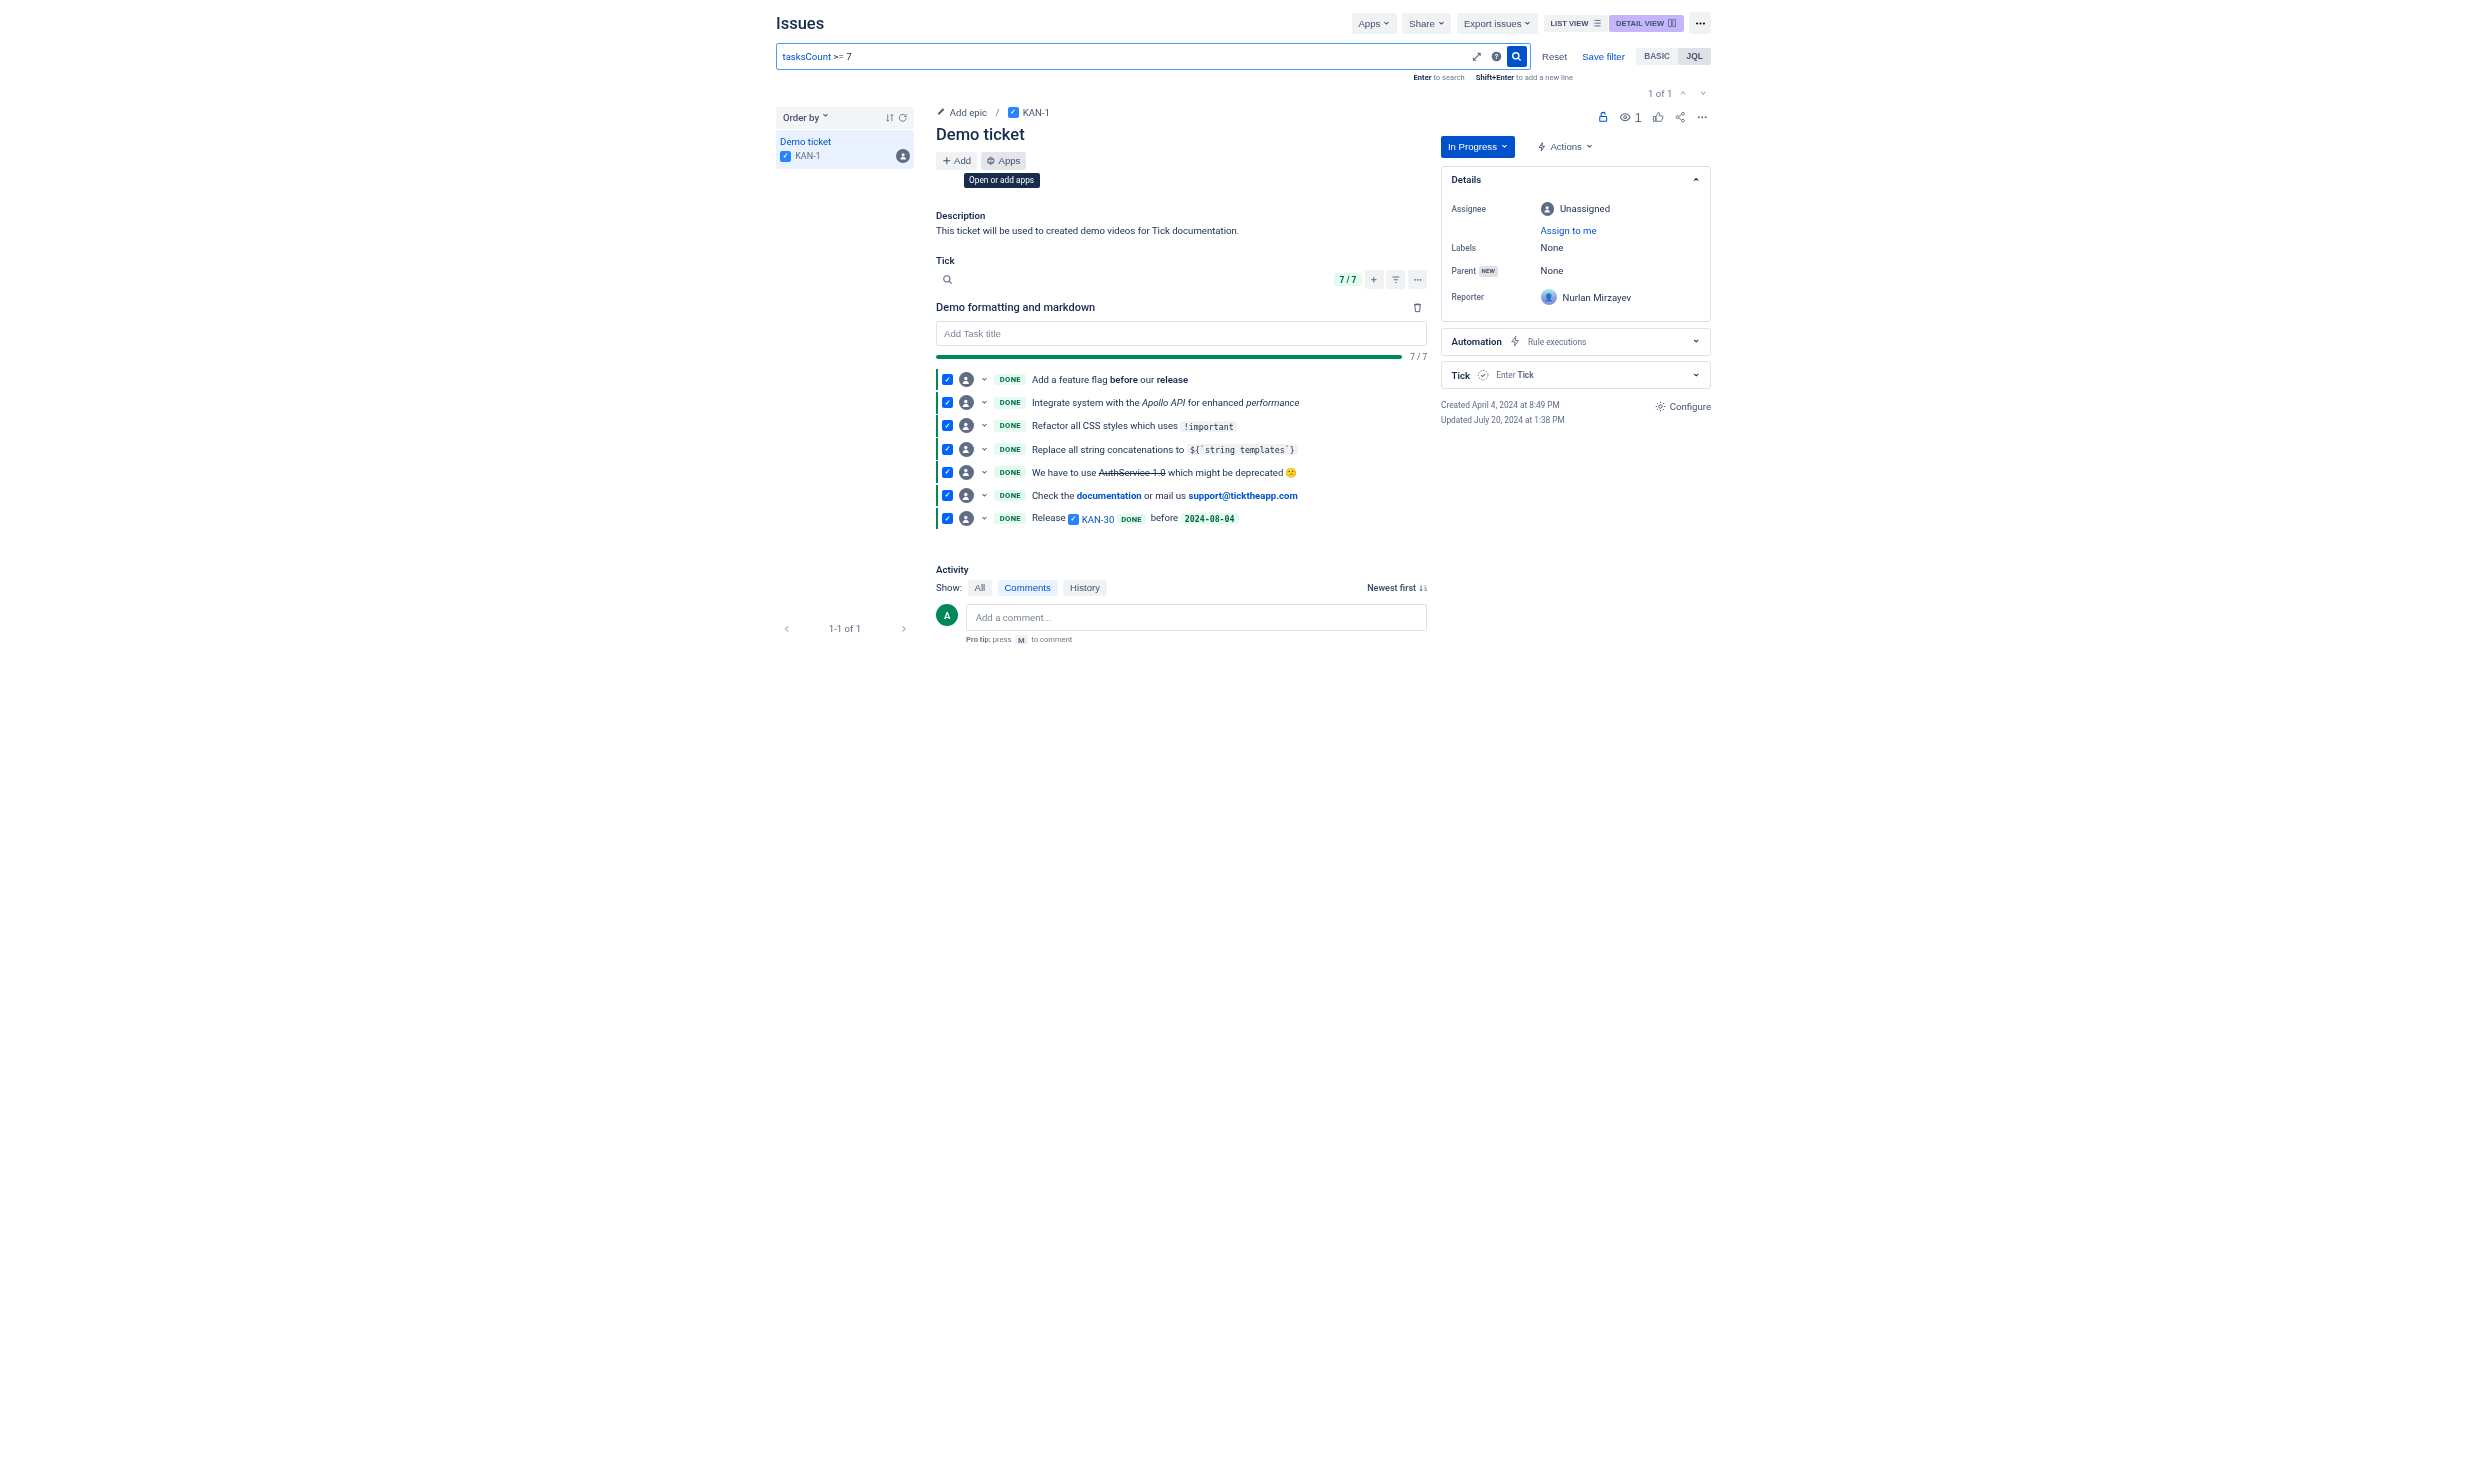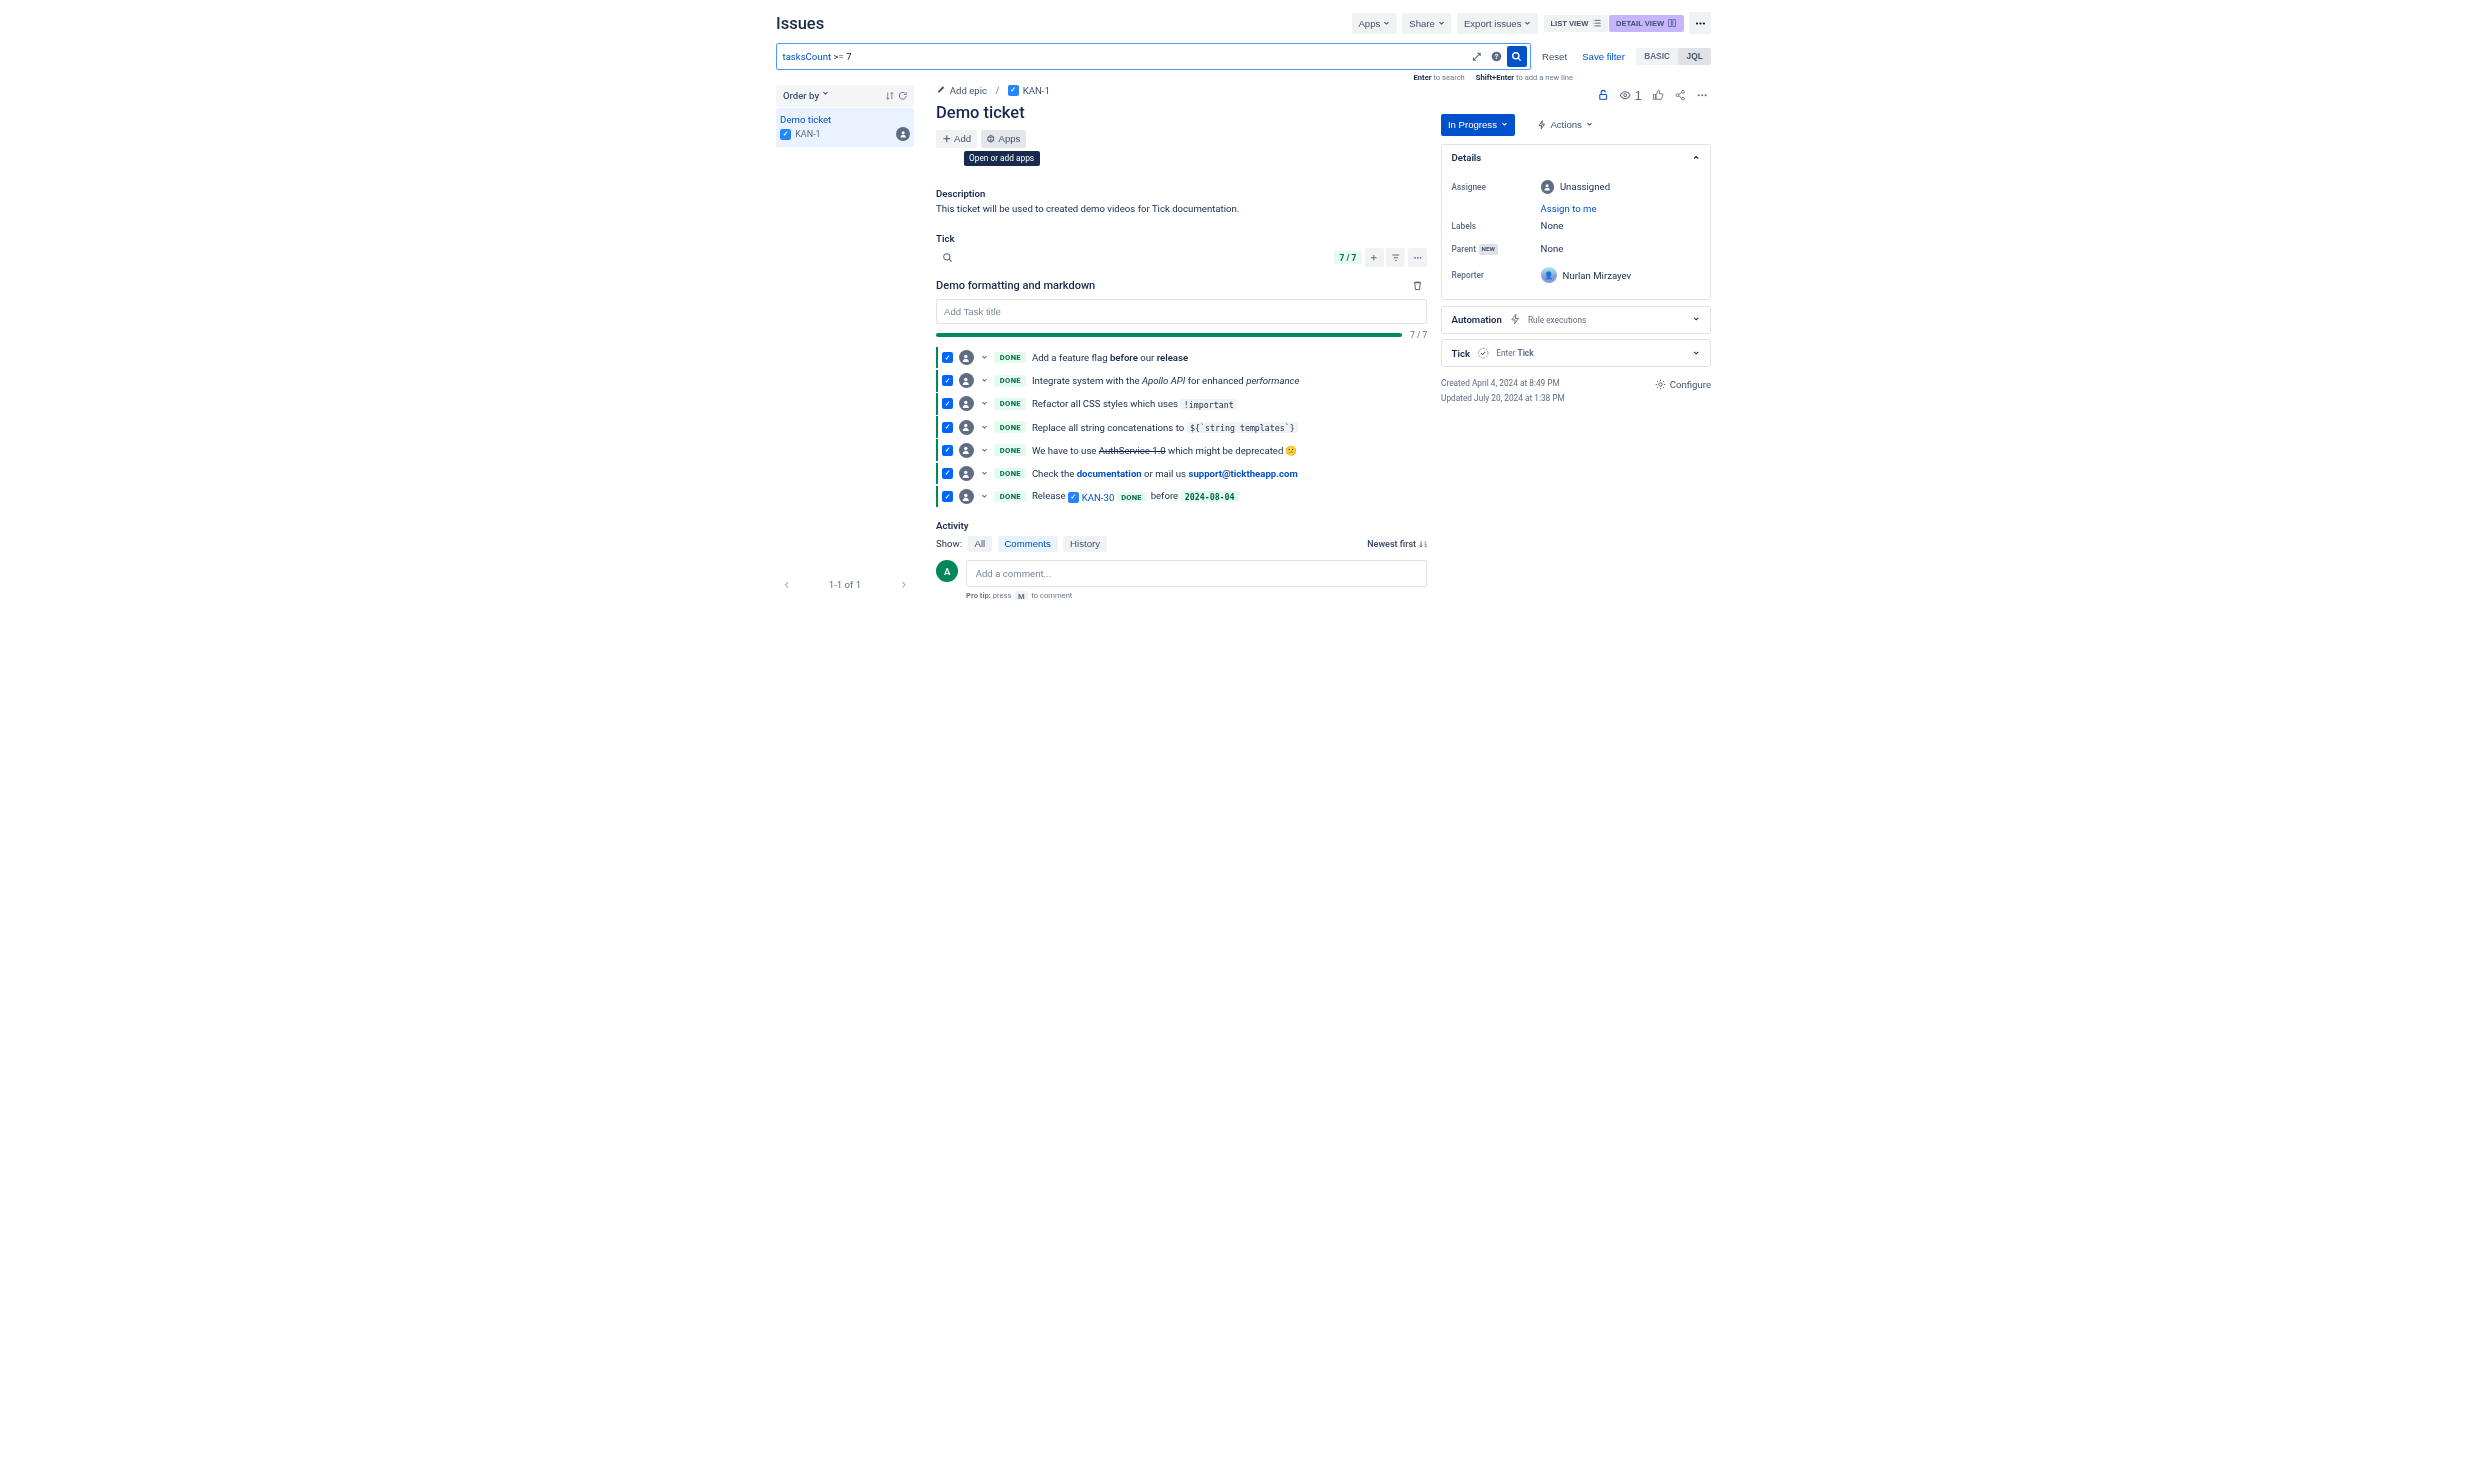--- a/index.html
+++ b/index.html
@@ -98,21 +98,21 @@
   .task-text { font-size: 9.6px; color: #172B4D; }
   .task-text b { font-weight: 600; }
   .task-text em { font-style: italic; }
   .task-text code { background: #F1F2F4; padding: 0.7px 3.4px; border-radius: 2.1px; font-family: ui-monospace, Menlo, monospace; font-size: 8.3px; }
   .task-text s { text-decoration: line-through; }
   .task-text a { color: #0052CC; text-decoration: none; font-weight: bold; }
   .lozenge-link { display: inline-flex; align-items: center; gap: 2.8px; color: #0052CC; }
   .date-loz { background: #E3FCEF; color: #006644; padding: 0.7px 4.1px; border-radius: 2.1px; font-family: ui-monospace, Menlo, monospace; font-size: 8.3px; font-weight: 600; }
   .status-mini { background: #E3FCEF; color: #006644; font-size: 7.6px; font-weight: 700; padding: 0.7px 4.1px; border-radius: 2.1px; letter-spacing: 0.2px; margin-left: 2.8px; }
   
-  .activity-section { margin-top: 13px; }
+  .activity-section { margin-top: 35px; }
   .activity-tabs { display: flex; align-items: center; justify-content: space-between; margin-bottom: 8.3px; }
   .act-left { display: flex; align-items: center; gap: 5.5px; font-size: 9.6px; }
   .act-tab { border: none; background: #F1F2F4; padding: 2.8px 6.9px; border-radius: 2.1px; font-size: 9.6px; color: #42526E; cursor: pointer; }
   .act-tab.active { background: #E9F2FF; color: #0052CC; }
   .act-sort { font-size: 9px; font-weight: 600; color: #42526E; display: flex; align-items: center; gap: 2.8px; cursor: pointer; }
   
   .comment-row { display: flex; gap: 8.3px; align-items: flex-start; }
   .comment-avatar { width: 22px; height: 22px; border-radius: 50%; background: #00875A; color: #fff; display: flex; align-items: center; justify-content: center; font-weight: 600; font-size: 9.6px; flex-shrink: 0; }
   .comment-input { flex: 1; border: 0.7px solid #DFE1E6; border-radius: 2.1px; padding: 6.9px 8.3px; font-size: 9.6px; color: #7A869A; cursor: text; }
   .pro-tip { margin-left: 30px; margin-top: 4.1px; font-size: 7.6px; color: #6B778C; }
@@ -230,20 +230,33 @@
       <button>BASIC</button>
       <button class="active">JQL</button>
     </div>
   </div>
 
   <div class="hints-row">
     <span><b>Enter</b> <span>to search</span></span>
     <span><b>Shift+Enter</b> <span>to add a new line</span></span>
   </div>
 
+  <div class="pager-row">
+    <span>1 of 1</span>
+    <button class="pg-btn">
+        <svg width="8.3" height="8.3" viewBox="0 0 12 12">
+          <path d="M8 3L4 6l4 3" stroke="currentColor" fill="none" stroke-width="1.5" transform="rotate(90 6 6)"></path>
+        </svg>
+      </button>
+    <button class="pg-btn">
+        <svg width="8.3" height="8.3" viewBox="0 0 12 12">
+          <path d="M8 3L4 6l4 3" stroke="currentColor" fill="none" stroke-width="1.5" transform="rotate(-90 6 6)"></path>
+        </svg>
+      </button>
+  </div>
 
   <div class="body-row">
 
     <div class="sidebar">
       <div class="orderby">
         <span class="orderby-label">
             <span>Order by</span>
             <svg width="6.9" height="6.9" viewBox="0 0 10 10">
               <path d="M2 3l3 3 3-3" stroke="currentColor" fill="none" stroke-width="1.5"></path>
             </svg>

